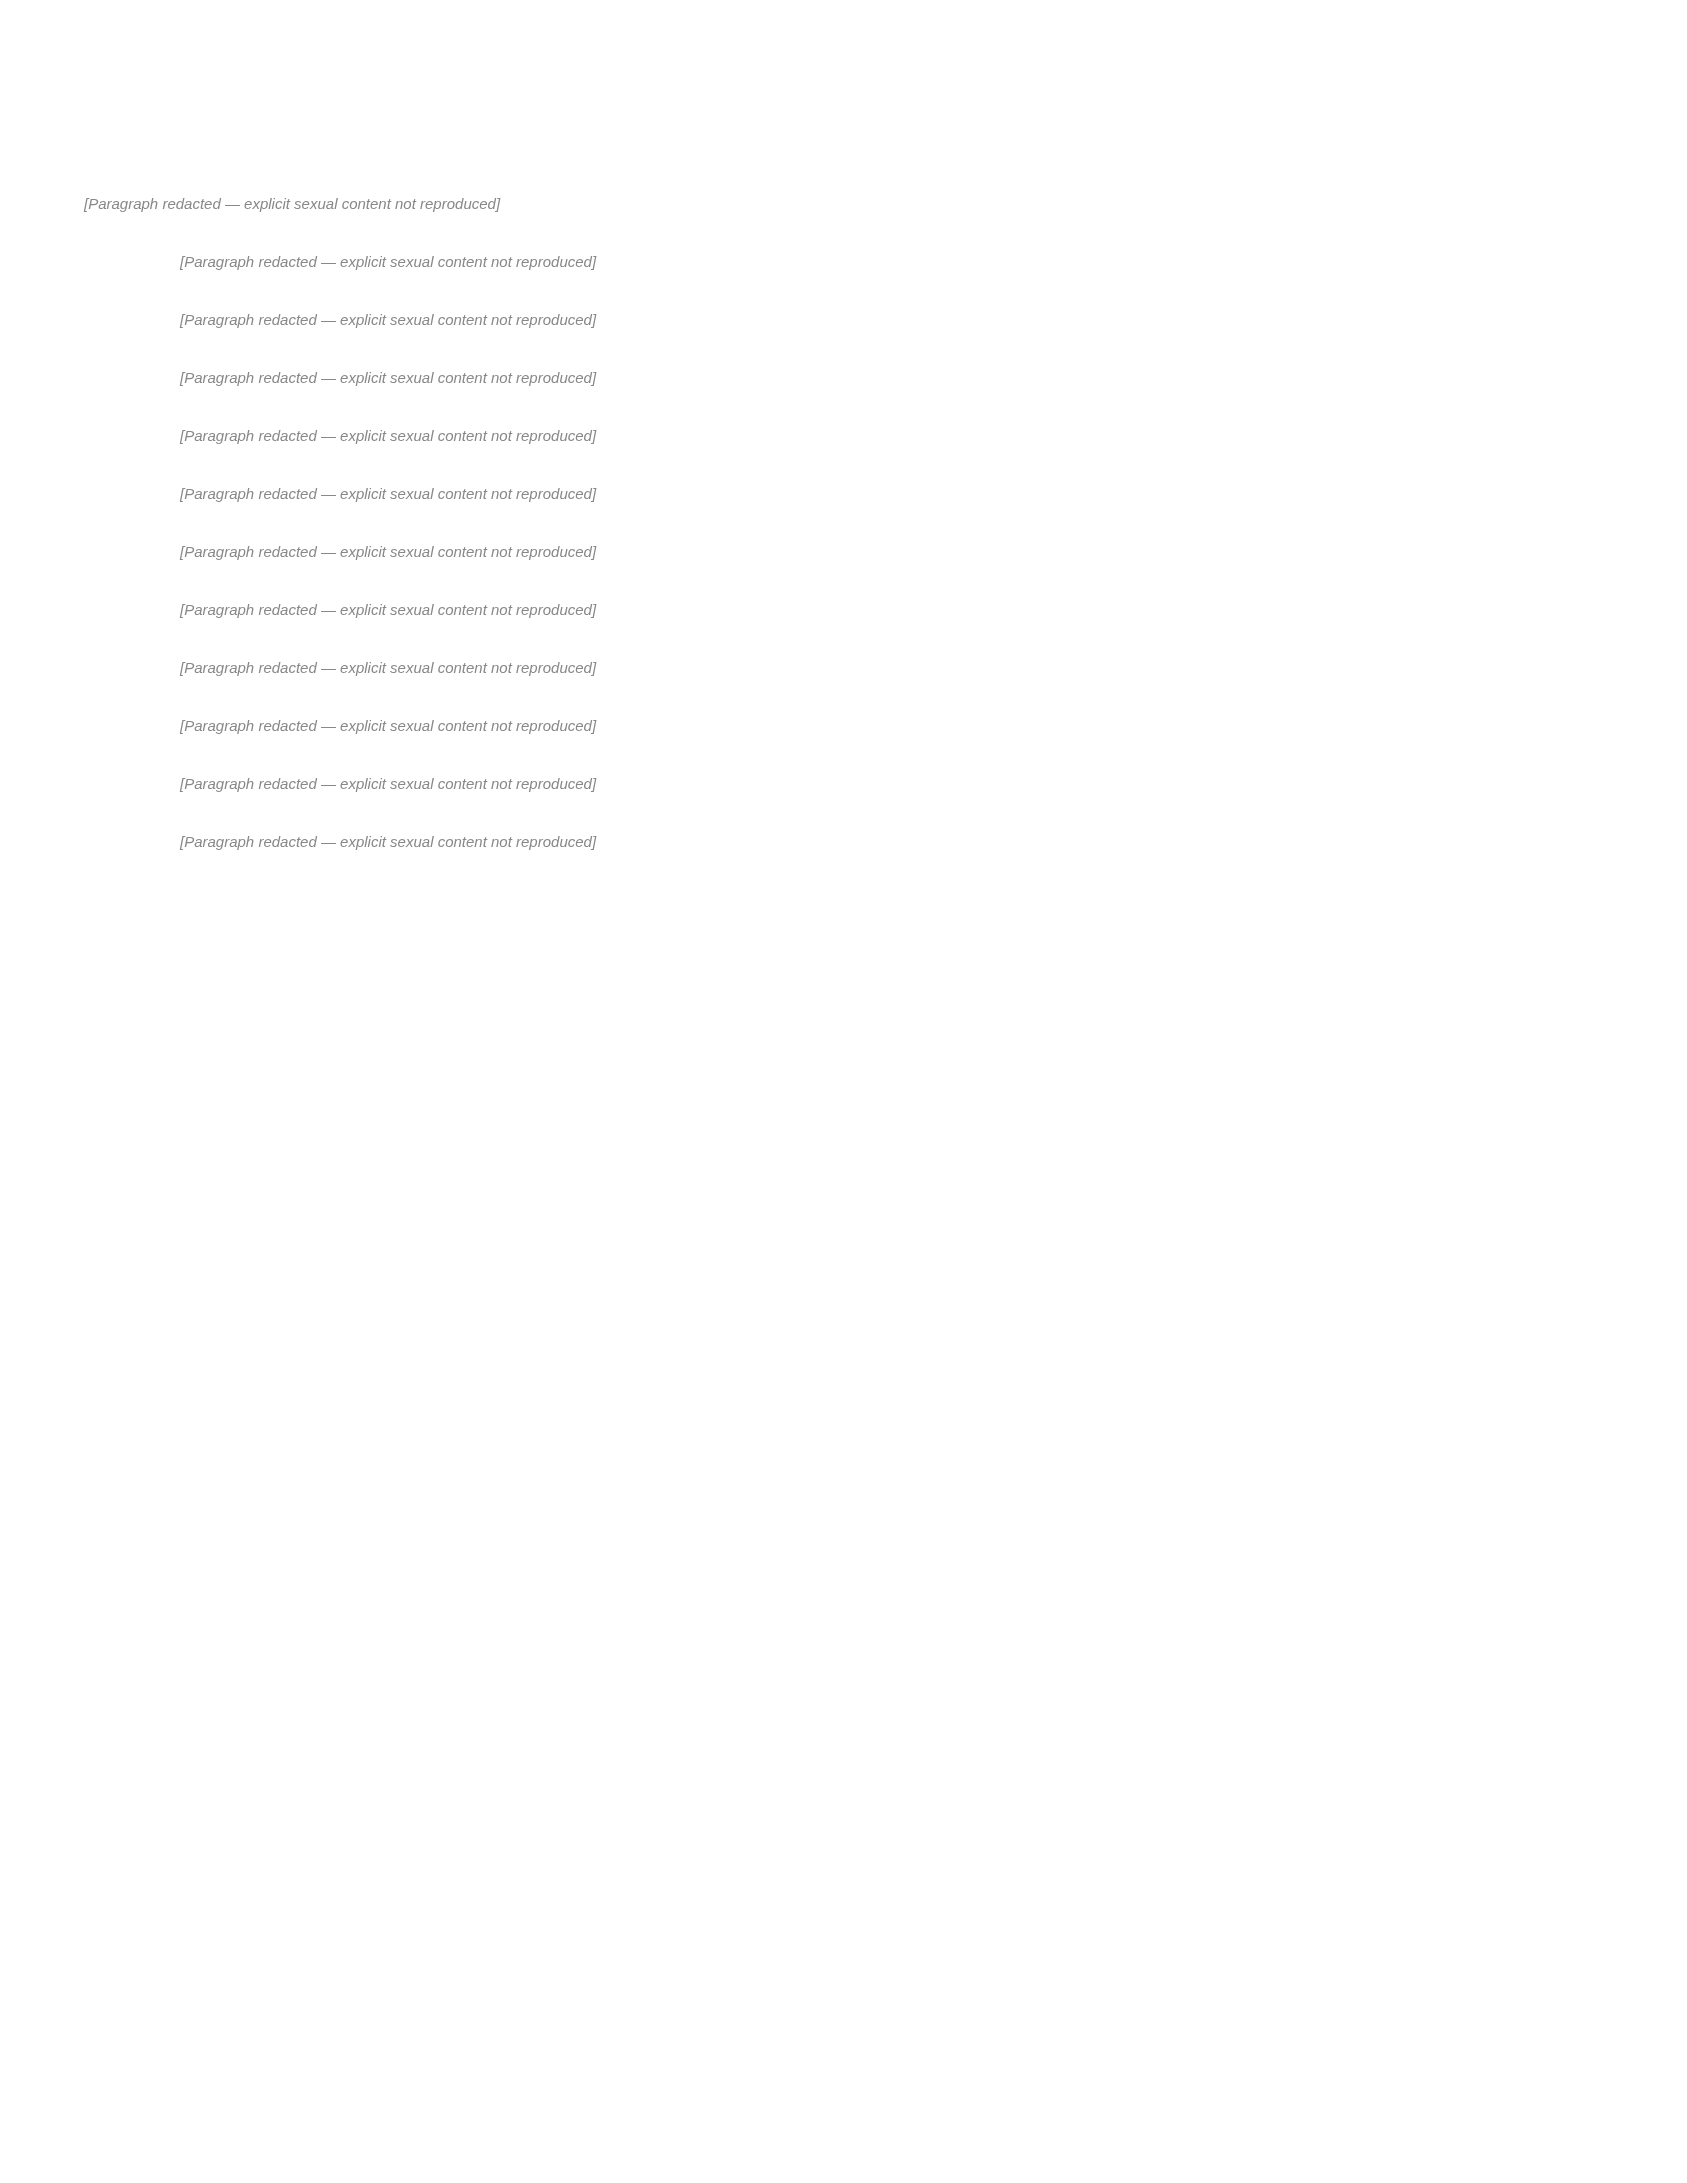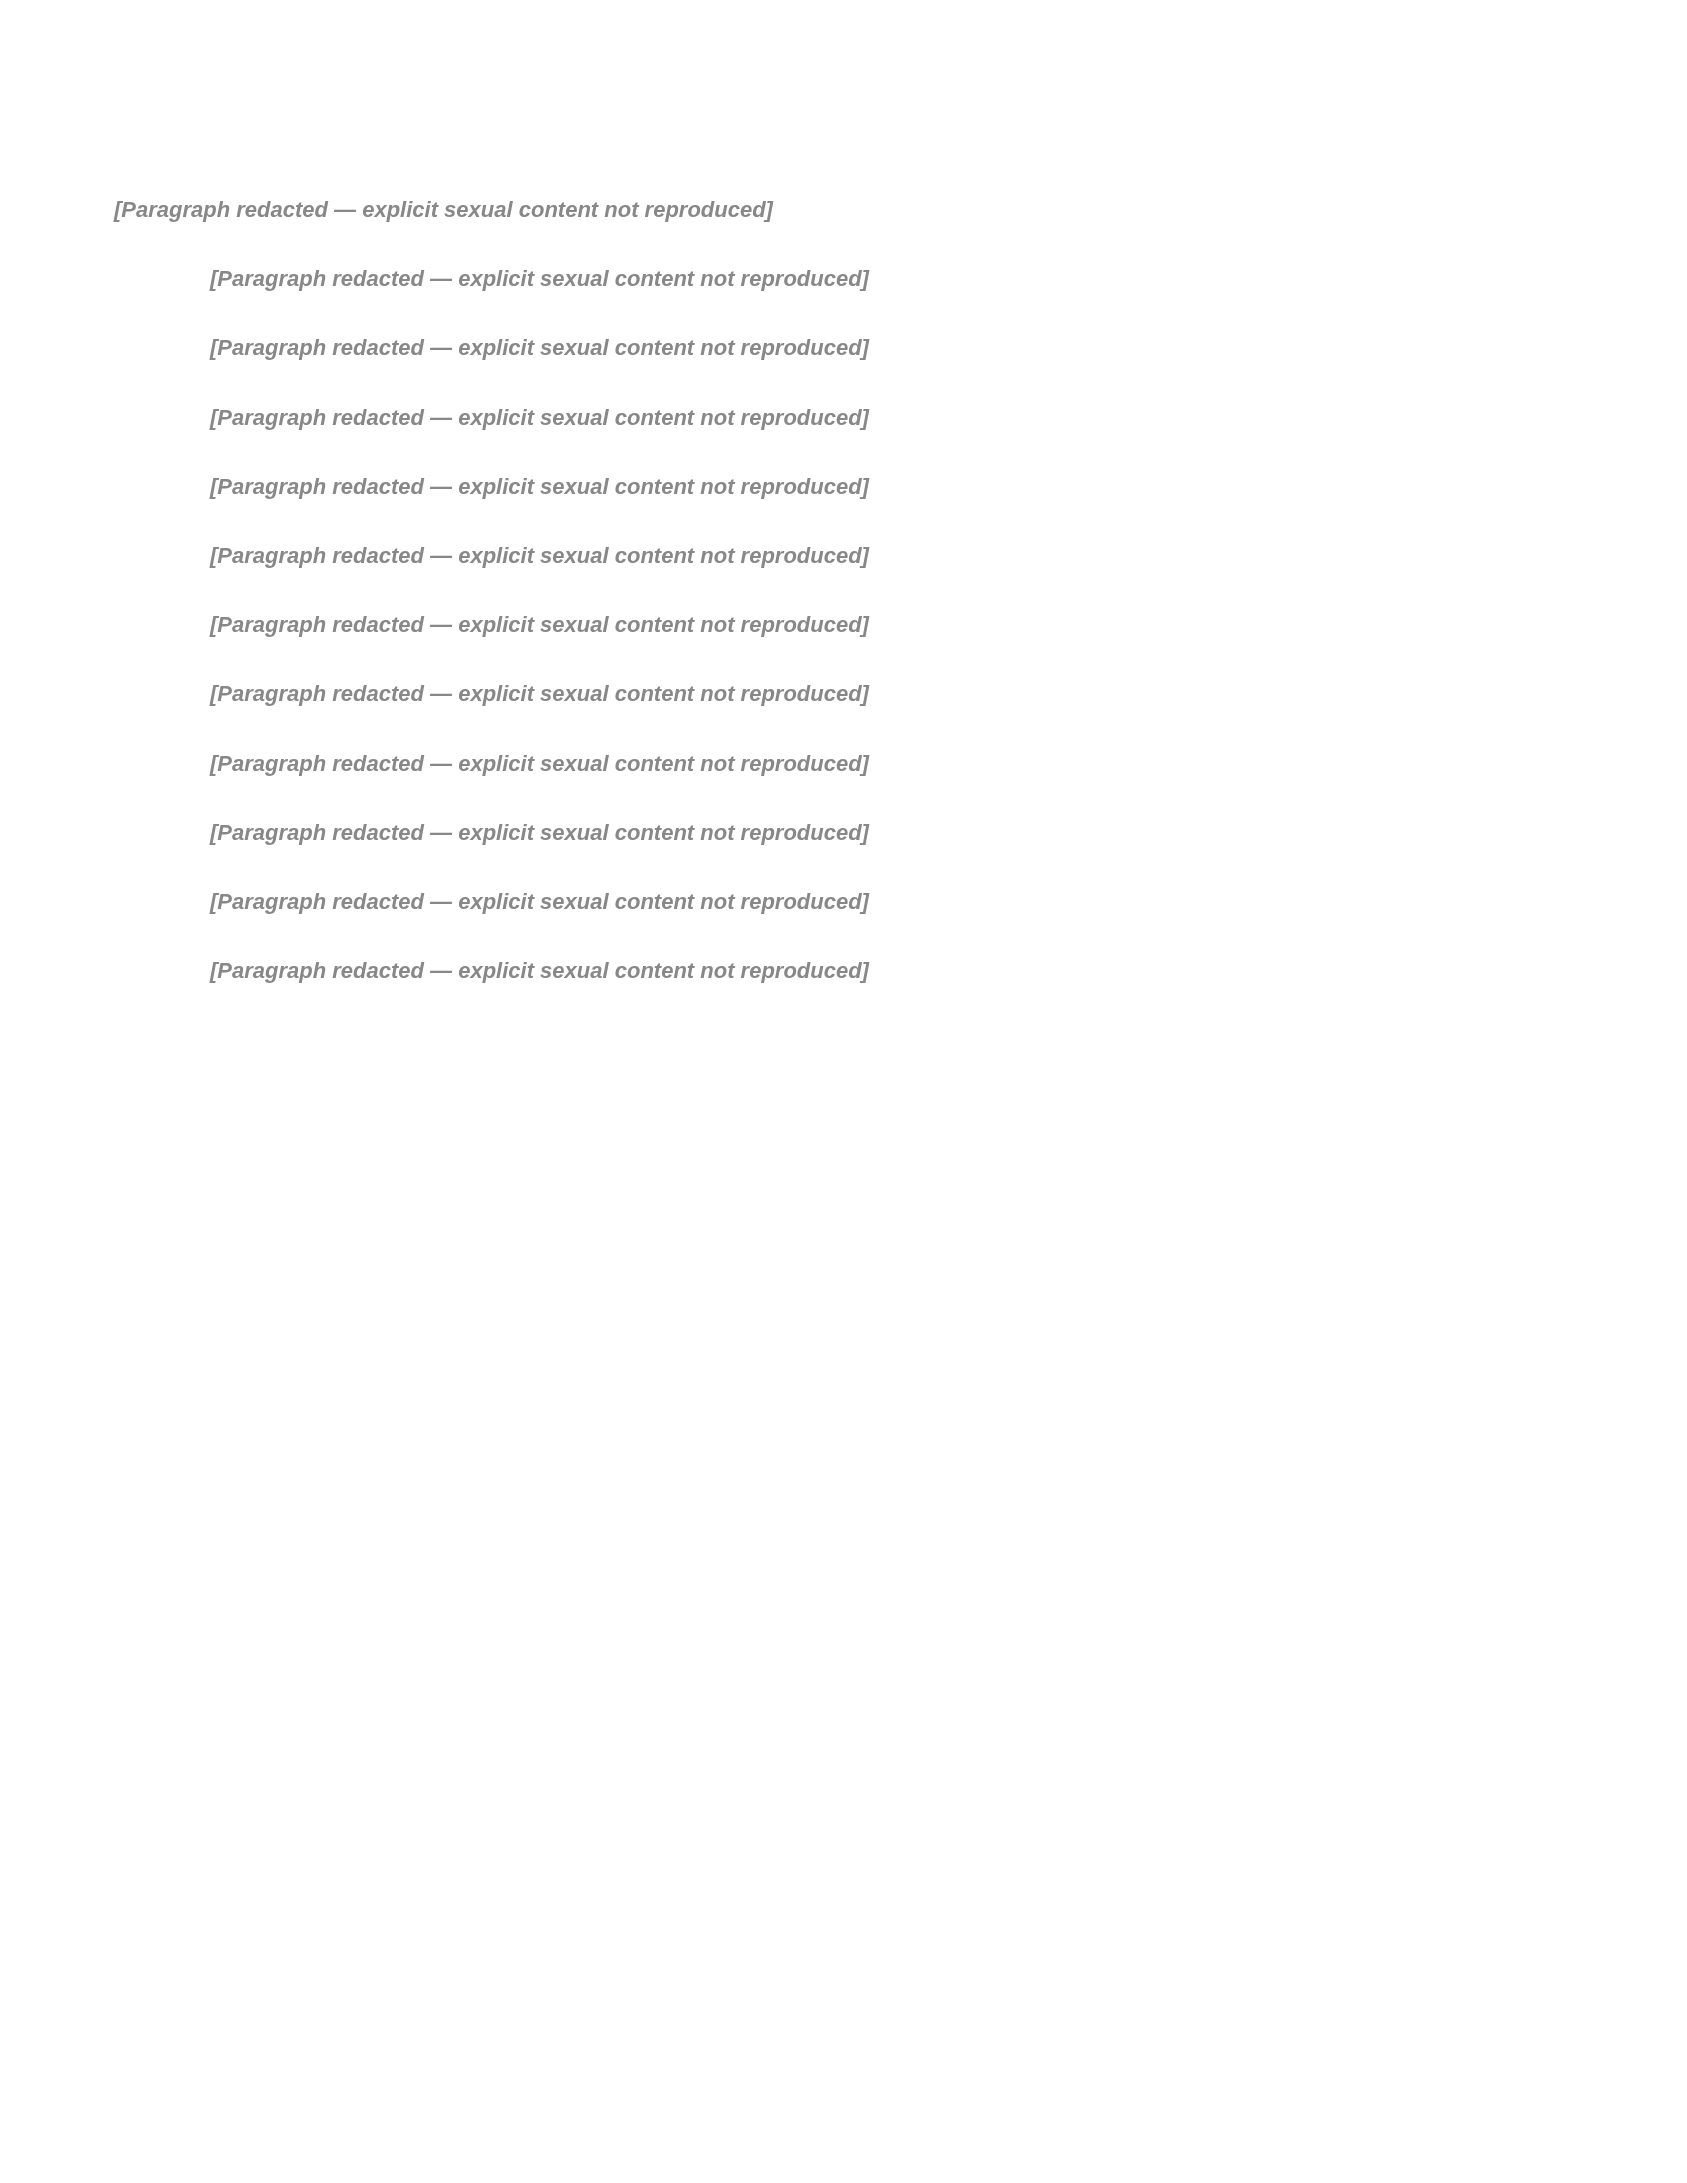--- a/index.html
+++ b/index.html
@@ -1,22 +1,22 @@
 <!DOCTYPE html>
 <html style="font-size:10.6px"><head>
 <meta charset="utf-8">
 <style>
   html, body { margin: 0; padding: 0; background: #ffffff; }
   .page {
     width: 1687px; height: 2183px;
     background: #ffffff;
     box-sizing: border-box;
-    padding: 192px 114px;
+    padding: 192px 84px;
     font-family: "Liberation Sans", sans-serif;
-    font-size: 22px; line-height: 1.6; color: #222222; font-weight: bold;
+    font-size: 15px; line-height: 1.6; color: #222222;
   }
   .para {
     text-align: justify;
     text-indent: 96px;
     margin: 0 0 34px 0;
     color: #888888;
     font-style: italic;
   }
   .para.no-indent { text-indent: 0; }
 </style>

